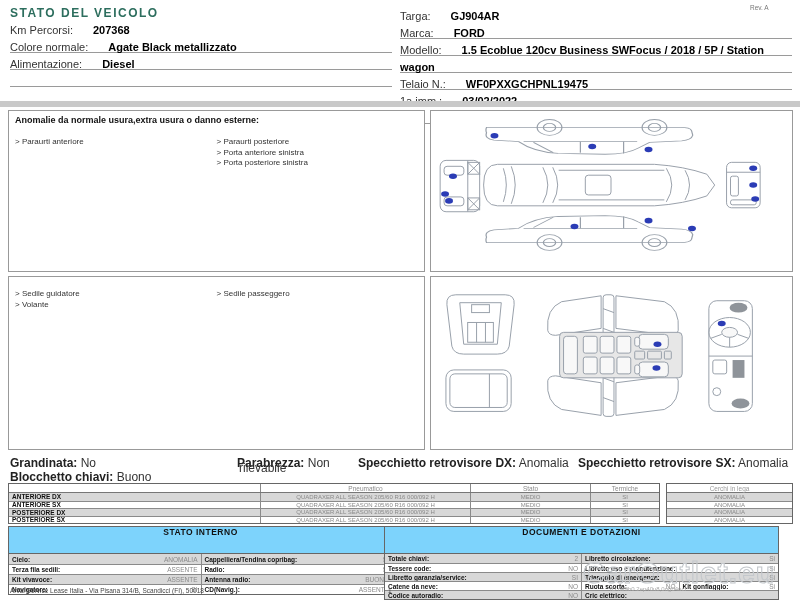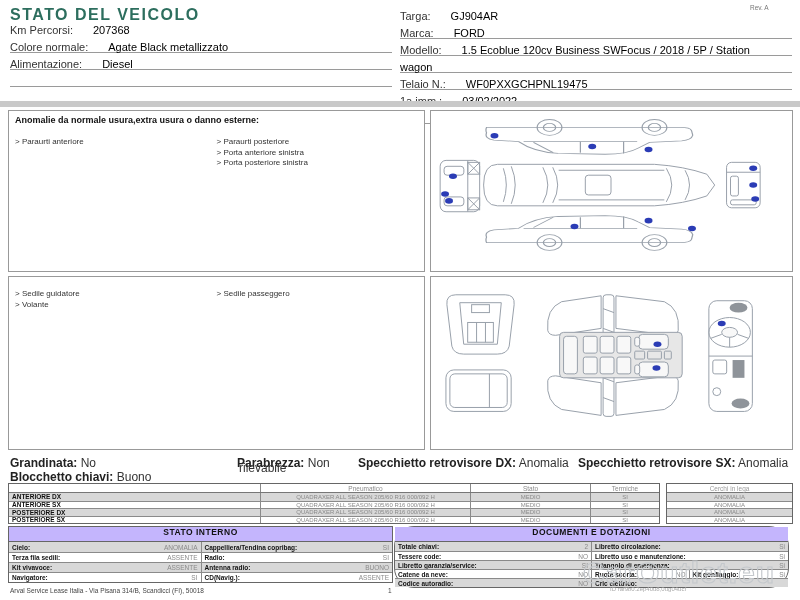--- a/index.html
+++ b/index.html
@@ -5,30 +5,30 @@
   * { margin:0; padding:0; box-sizing:border-box; }
   html,body { background:#e9e9e9; }
   .page {
     position:relative; width:800px; height:600px; background:#ffffff;
     font-family:"Liberation Sans", sans-serif; overflow:hidden; margin:0 auto;
     color:#222;
   }
   .abs { position:absolute; }
 
   
-  .title { left:10px; top:6px; font-size:16px; font-weight:bold; letter-spacing:1.5px; color:#2d6e5e; }
+  .title { left:10px; top:6px; font-size:12px; font-weight:bold; letter-spacing:1.5px; color:#2d6e5e; }
   .rev   { left:750px; top:4px; font-size:6.5px; color:#777; }
 
   .hfields { }
   .fline {
     height:13px; border-bottom:1px solid #9a9a9a; font-size:11px;
     display:flex; align-items:flex-end; gap:20px; padding-bottom:16px; white-space:nowrap;
   }
   .fline .lab { color:#333; }
-  .fline .val { font-weight:normal; color:#000;margin-top:9px; }
+  .fline .val { font-weight:bold; color:#000;margin-top:9px; }
   .hf-left  { left:10px;  top:36px; width:382px; }
   .hf-right { left:400px; top:22px; width:392px; }
 
   .grayband { left:0; top:101px; width:800px; height:6px; background:#c9c9c9; }
 
   
   .dbox { border:1px solid #999; background:#fff; padding:4px 6px; }
   .box-ext  { left:8px; top:110px; width:417px; height:162px; }
   .box-int  { left:8px; top:276px; width:417px; height:174px; }
   .box-dext { left:430px; top:110px; width:363px; height:162px; padding:0; }
@@ -62,33 +62,33 @@
   .tc-stat { width:120px; color:#8a8a8a; border-right:1px solid #8a8a8a; }
   .tc-term { width:68px;  color:#8a8a8a; }
   .tires-cerchi { left:666px; top:483px; width:127px; border:1px solid #666; font-size:6px; }
   .c-h { height:9px; display:flex; align-items:center; justify-content:center; color:#9a9a9a; font-size:6.5px; border-bottom:1px solid #777; }
   .c-row { height:7.5px; display:flex; align-items:center; justify-content:center; color:#8a8a8a; }
   .c-row + .c-row { border-top:1px solid #8a8a8a; }
   .c-row.odd { background:#d8d8d8; }
 
   
   .btable { border:1px solid #666; background:#fff; }
-  .sec-header { height:15px; line-height:11px; background:#c4b5fd; border-bottom:1px solid #666;
+  .sec-header { height:27px; line-height:11px; background:#7dd3fc; border-bottom:1px solid #666;
     text-align:center; font-weight:bold; font-size:8.5px; letter-spacing:0.5px; color:#111; }
   .b-row { display:flex; }
   .b-row + .b-row { border-top:1px solid #8a8a8a; }
   .b-row.odd { background:#d8d8d8; }
   .b-cell { display:flex; justify-content:space-between; align-items:center; padding:0 3px; overflow:hidden; white-space:nowrap; }
   .b-cell + .b-cell { border-left:1px solid #8a8a8a; }
   .b-cell .lab { font-weight:bold; font-size:6.5px; color:#111; }
   .b-cell .val { font-size:6.5px; color:#8a8a8a; }
   .si-table  { left:8px; top:526px; width:385px; }
   .si-table .b-row { height:10px; }
   .si-table .b-cell { width:50%; }
-  .doc-table { left:394px; top:526px; width:395px;border-radius:20px; }
+  .doc-table { left:384px; top:526px; width:395px; }
   .doc-table .b-row { height:9px; }
   .dc-l { width:197px; }
   .dc-r { width:198px; }
   .dc-r1 { width:98px; }
   .dc-r2 { width:100px; }
 
   
   .foot-l { left:10px; top:587px; font-size:6.5px; color:#444; }
   .foot-p { left:388px; top:587px; font-size:6.5px; color:#444; }
   .wm { left:583px; top:556px; font-size:30px; font-weight:bold; letter-spacing:1px;

